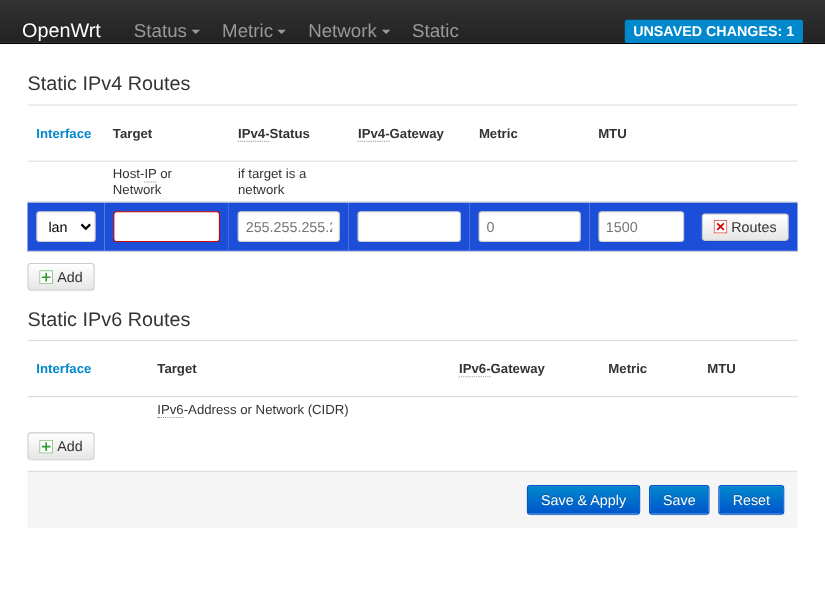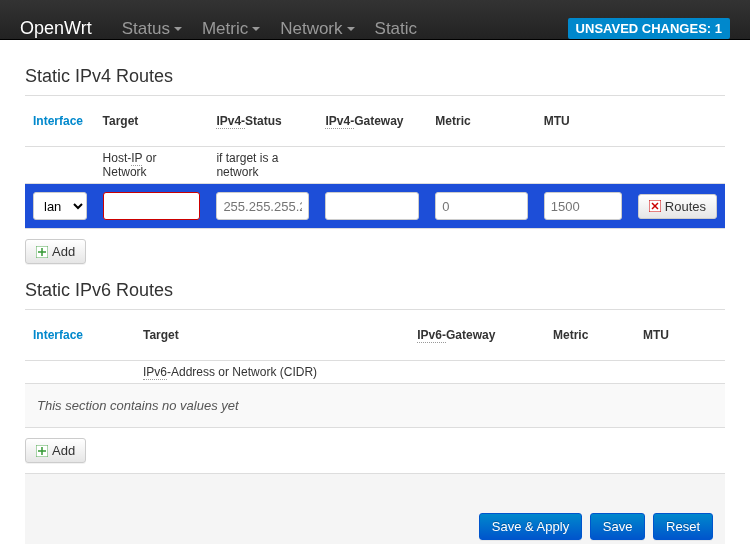--- a/index.html
+++ b/index.html
@@ -17,21 +17,21 @@
 .table { width: 100%; border-collapse: collapse; }
 .table th { text-align: left; font-weight: bold; padding: 18px 8px; border-top: 1px solid #ddd; border-bottom: 1px solid #ddd; font-size: 12px; }
 .table th.link { color: #0088cc; cursor: pointer; }
 .abbr { border-bottom: 1px dotted #999; cursor: help; }
 .hint-row td { padding: 4px 8px; font-size: 12px; color: #333; }
 .form-row { background: #1d4ed8; }
 .form-row td { padding: 8px; border-top: 1px solid #ddd; border-bottom: 1px solid #ddd; vertical-align: middle; }
 select, input[type=text] { border: 1px solid #ccc; border-radius: 3px; padding: 4px 6px; font-size: 13px; height: 28px; width: 100%; background: #fff; }
 input.invalid { border-color: #cc0000; }
 .btn { display: inline-flex; align-items: center; gap: 4px; background: linear-gradient(#fff, #e6e6e6); border: 1px solid #ccc; border-radius: 3px; padding: 4px 10px; font-size: 13px; cursor: pointer; color: #333; box-shadow: 0 1px 0 rgba(0,0,0,0.05); }
-.btn-primary { background: linear-gradient(#0088cc, #0055cc); border-color: #0055cc; color: #fff; text-shadow: 0 -1px 0 rgba(0,0,0,0.25); padding: 5px 12px; margin-top: 27px; }
+.btn-primary { background: linear-gradient(#0088cc, #0055cc); border-color: #0055cc; color: #fff; text-shadow: 0 -1px 0 rgba(0,0,0,0.25); padding: 5px 12px; }
 .icon-add { width: 12px; height: 12px; display: inline-block; }
 .icon-del { width: 12px; height: 12px; display: inline-block; }
 .add-wrap { margin: 10px 0 4px; }
 .empty-section { background: #f9f9f9; border-top: 1px solid #ddd; border-bottom: 1px solid #ddd; padding: 14px 12px; font-style: italic; color: #555; font-size: 13px; }
 .actions { background: #f5f5f5; border-top: 1px solid #ddd; padding: 12px; text-align: right; margin-top: 10px; }
 .actions .btn-primary { margin-left: 4px; }
 .col-iface { width: 70px; }
 .col-target { width: 120px; }
 .col-netmask { width: 115px; }
 .col-gw { width: 115px; }
@@ -133,21 +133,20 @@
     <tbody>
       <tr class="hint-row">
         <td></td>
         <td><span class="abbr">IPv6</span><span>-Address or Network (CIDR)</span></td>
         <td></td>
           <td></td>
           <td></td>
       </tr>
     </tbody>
   </table>
-  <div class="empty-section">This section contains no values yet</div>
   <div class="add-wrap">
     <button class="btn">
       <svg class="icon-add" viewBox="0 0 12 12">
           <rect x="0" y="0" width="12" height="12" fill="#fff" stroke="#5a5" stroke-width="1"></rect>
           <line x1="6" y1="2" x2="6" y2="10" stroke="#393" stroke-width="1.5"></line>
           <line x1="2" y1="6" x2="10" y2="6" stroke="#393" stroke-width="1.5"></line>
         </svg>
       <span>Add</span>
     </button>
   </div>

